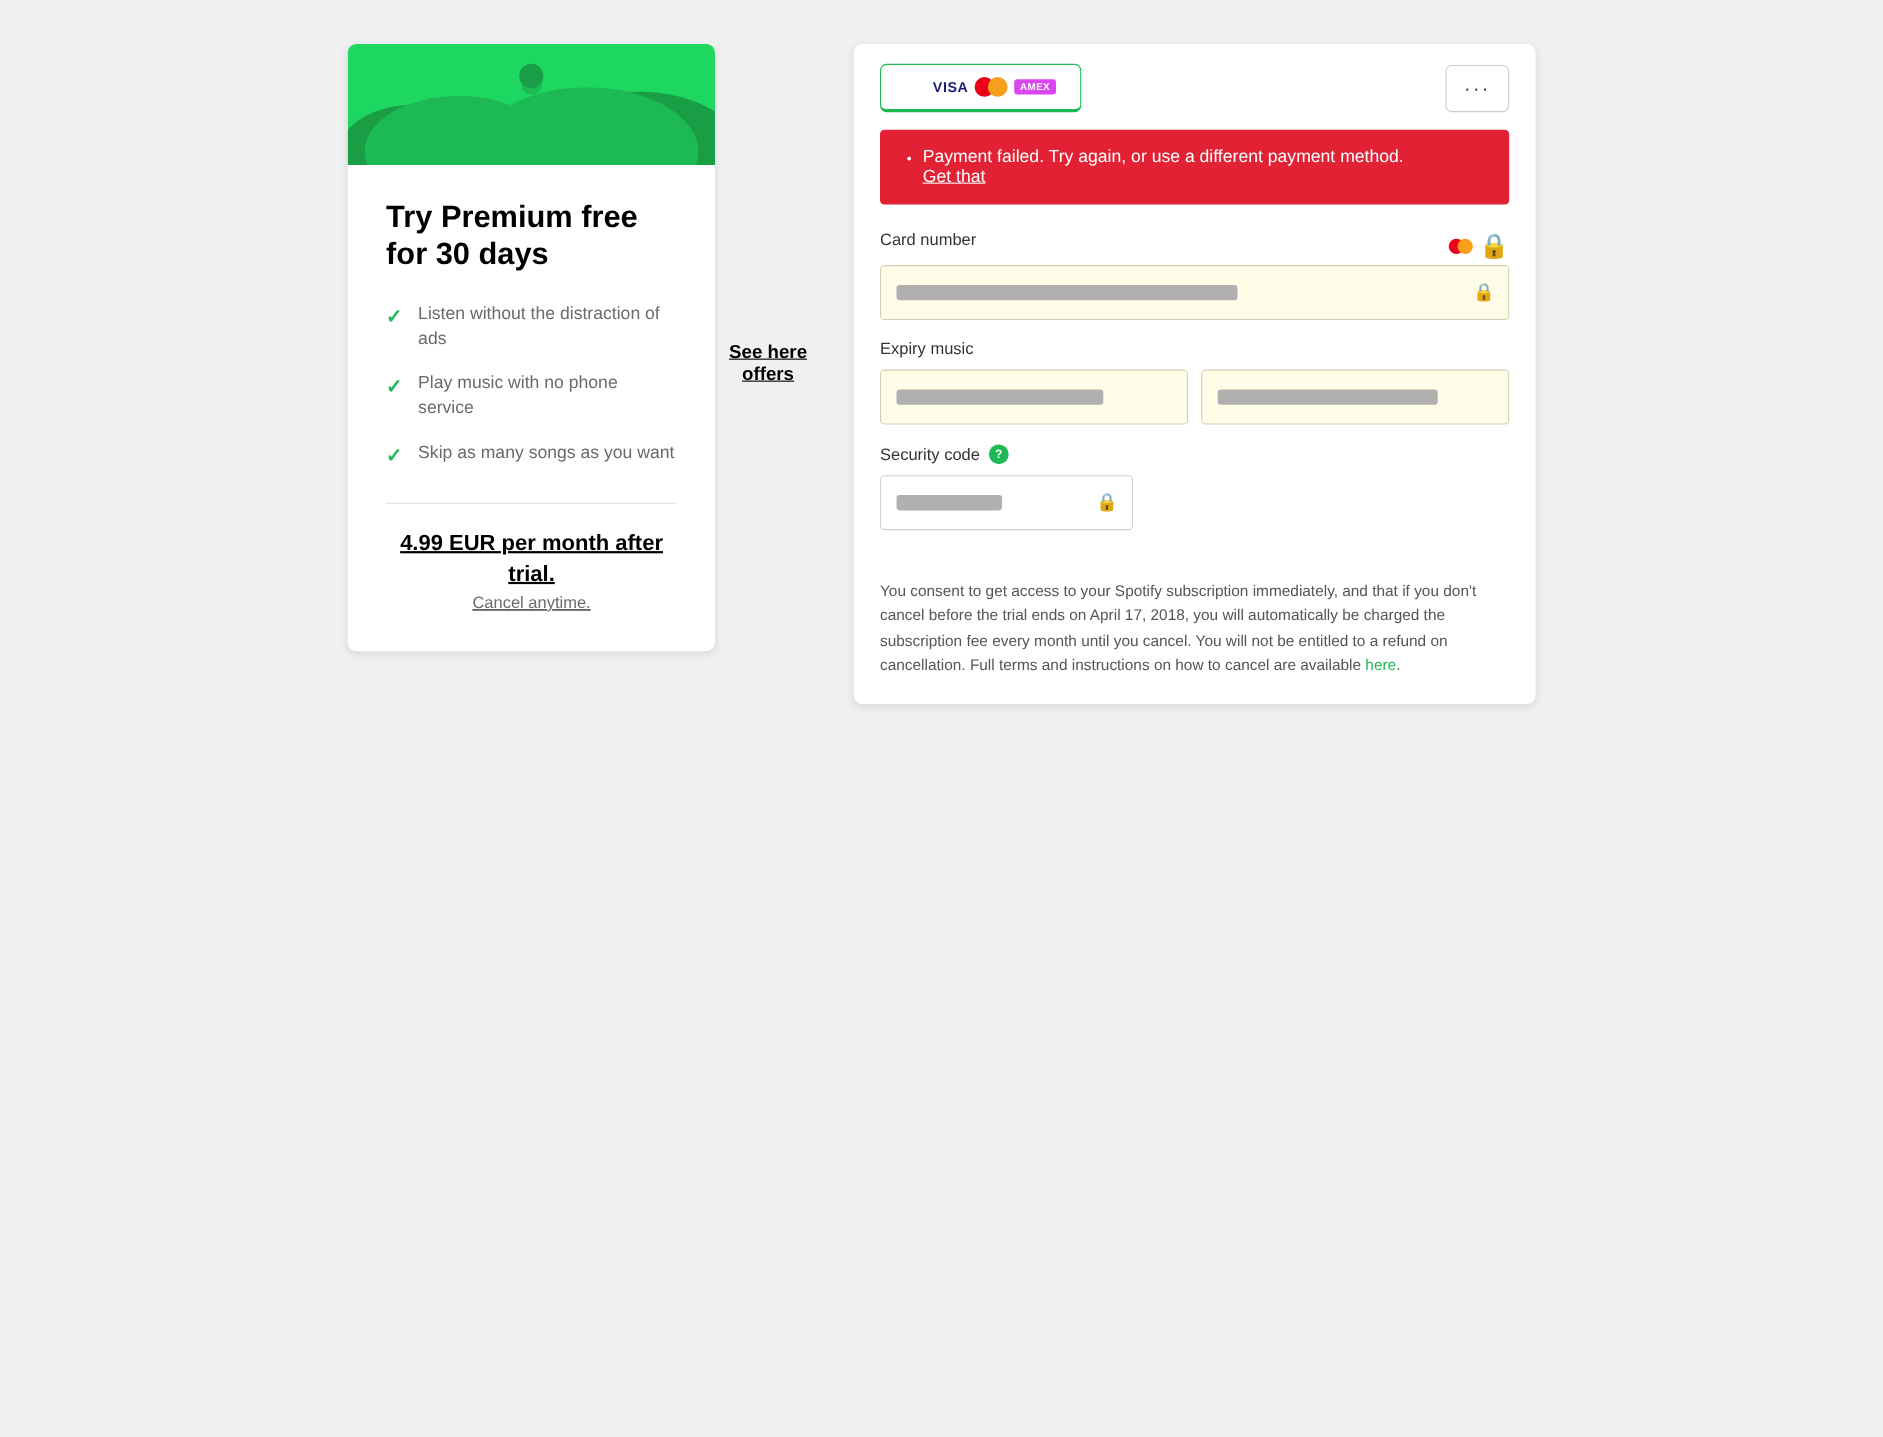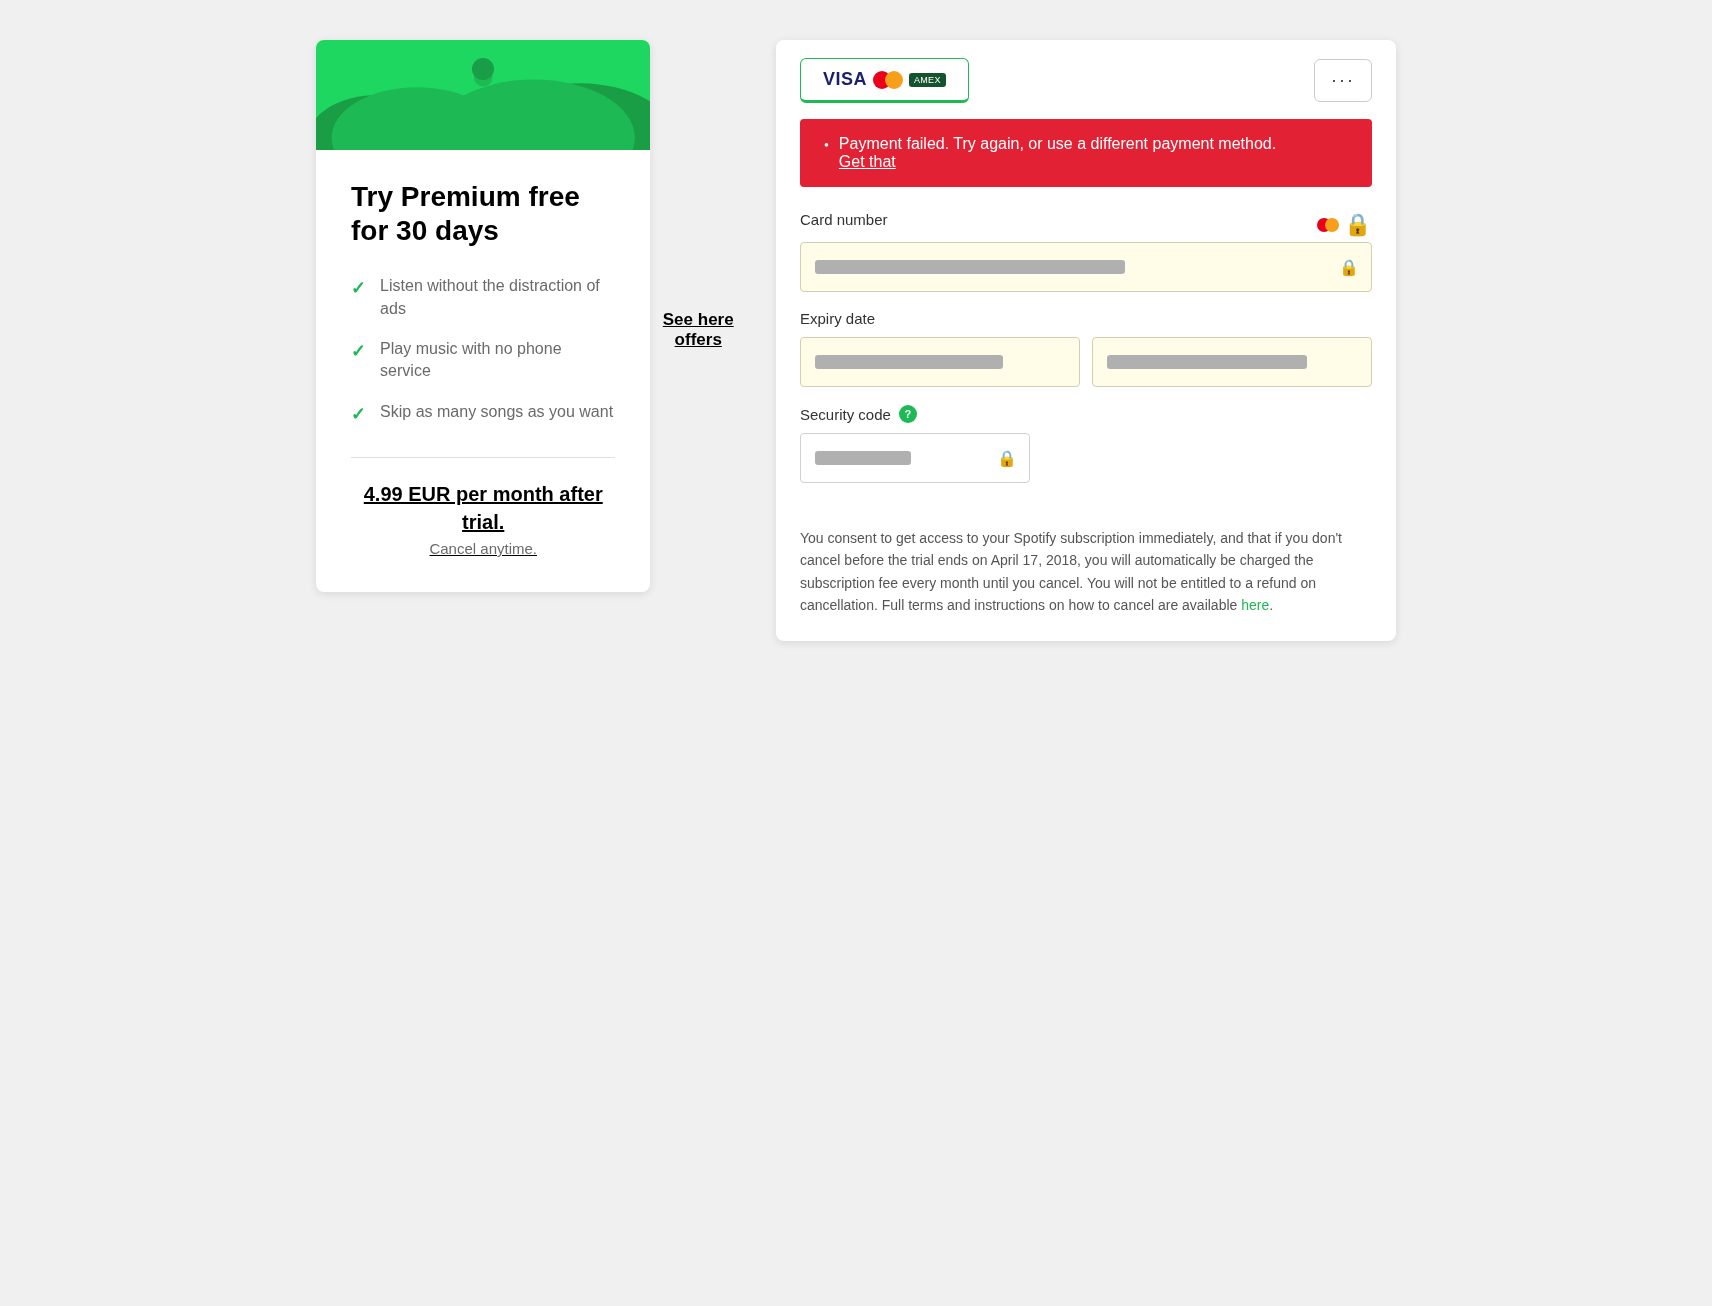--- a/index.html
+++ b/index.html
@@ -158,24 +158,25 @@
       border-bottom: 3px solid #1db954;
     }
 
     .payment-tab-icons {
       display: flex;
       gap: 6px;
       align-items: center;
     }
 
     .visa-text {
-      font-size: 18px;
+      font-size: 13px;
       font-weight: 900;
       color: #1a1f71;
       letter-spacing: 0.5px;
+      margin-left: 25px;
     }
 
     .mc-icon {
       width: 30px;
       height: 20px;
       position: relative;
       display: inline-block;
     }
 
     .mc-circle-left {
@@ -192,24 +193,24 @@
       width: 18px;
       height: 18px;
       background: #f79e1b;
       border-radius: 50%;
       position: absolute;
       right: 0;
       top: 1px;
     }
 
     .amex-badge {
-      background: #14532d;
+      background: #d946ef;
       color: white;
       font-size: 9px;
-      font-weight: 400;
+      font-weight: 700;
       padding: 2px 5px;
       border-radius: 3px;
       letter-spacing: 0.3px;
     }
 
     .more-options {
       margin-left: auto;
       border: 1.5px solid #ccc;
       border-radius: 6px;
       padding: 10px 16px;
@@ -441,21 +442,21 @@
           <span style="width:14px;height:14px;background:#f79e1b;border-radius:50%;position:absolute;right:0;top:1px;"></span>
         </span>
         <span class="lock-icon-gold">🔒</span>
       </span>
     </div>
     <div class="input-field">
       <div class="input-gray-bar"></div>
       <span class="input-lock">🔒</span>
     </div>
 
-    <div class="field-label">Expiry date</div>
+    <div class="field-label">Expiry music</div>
     <div class="expiry-row">
       <div class="expiry-field">
         <div class="expiry-gray-bar" style="width:75%;"></div>
       </div>
       <div class="expiry-field">
         <div class="expiry-gray-bar" style="width:80%;"></div>
       </div>
     </div>
 
     <div class="field-label">

